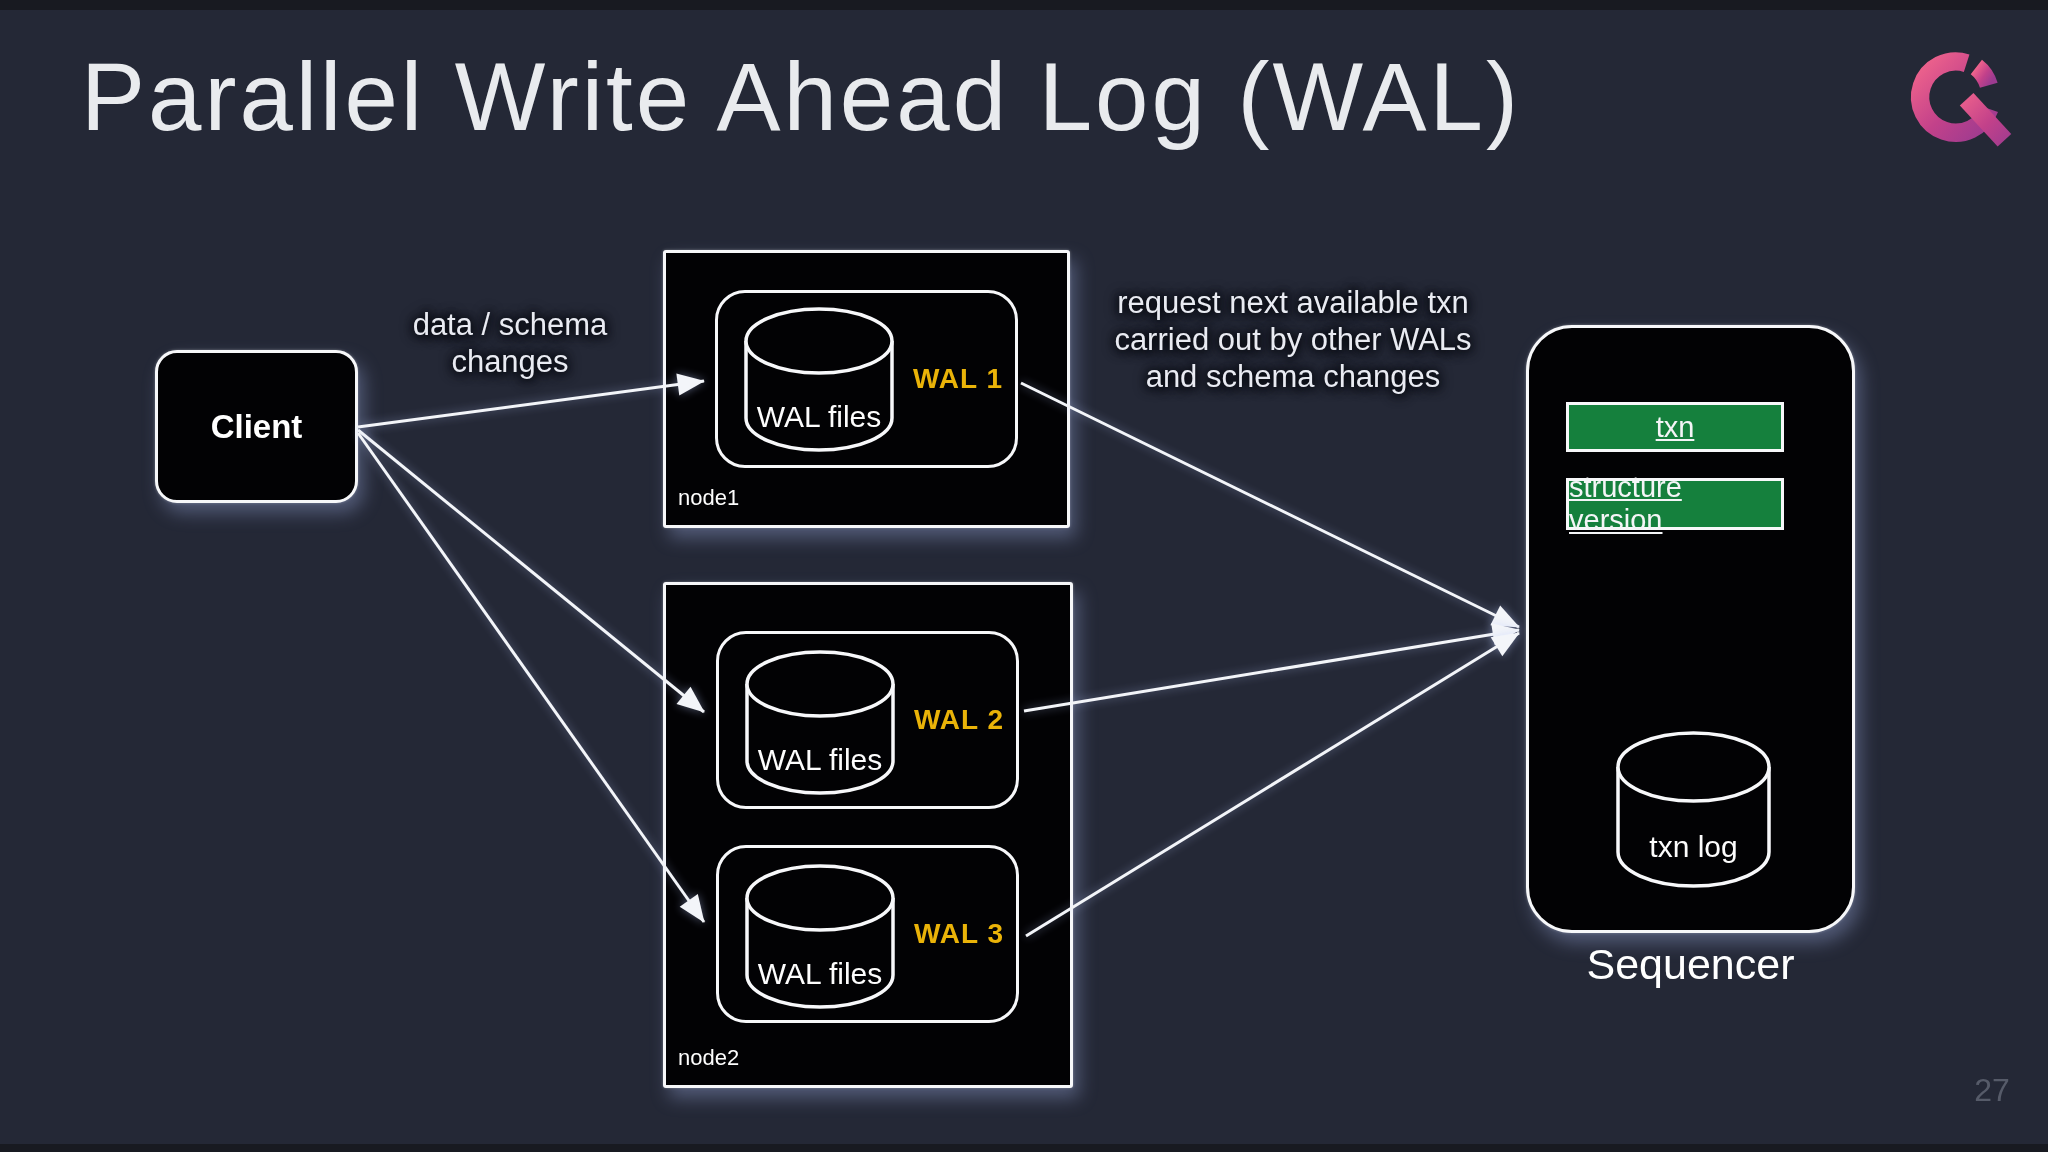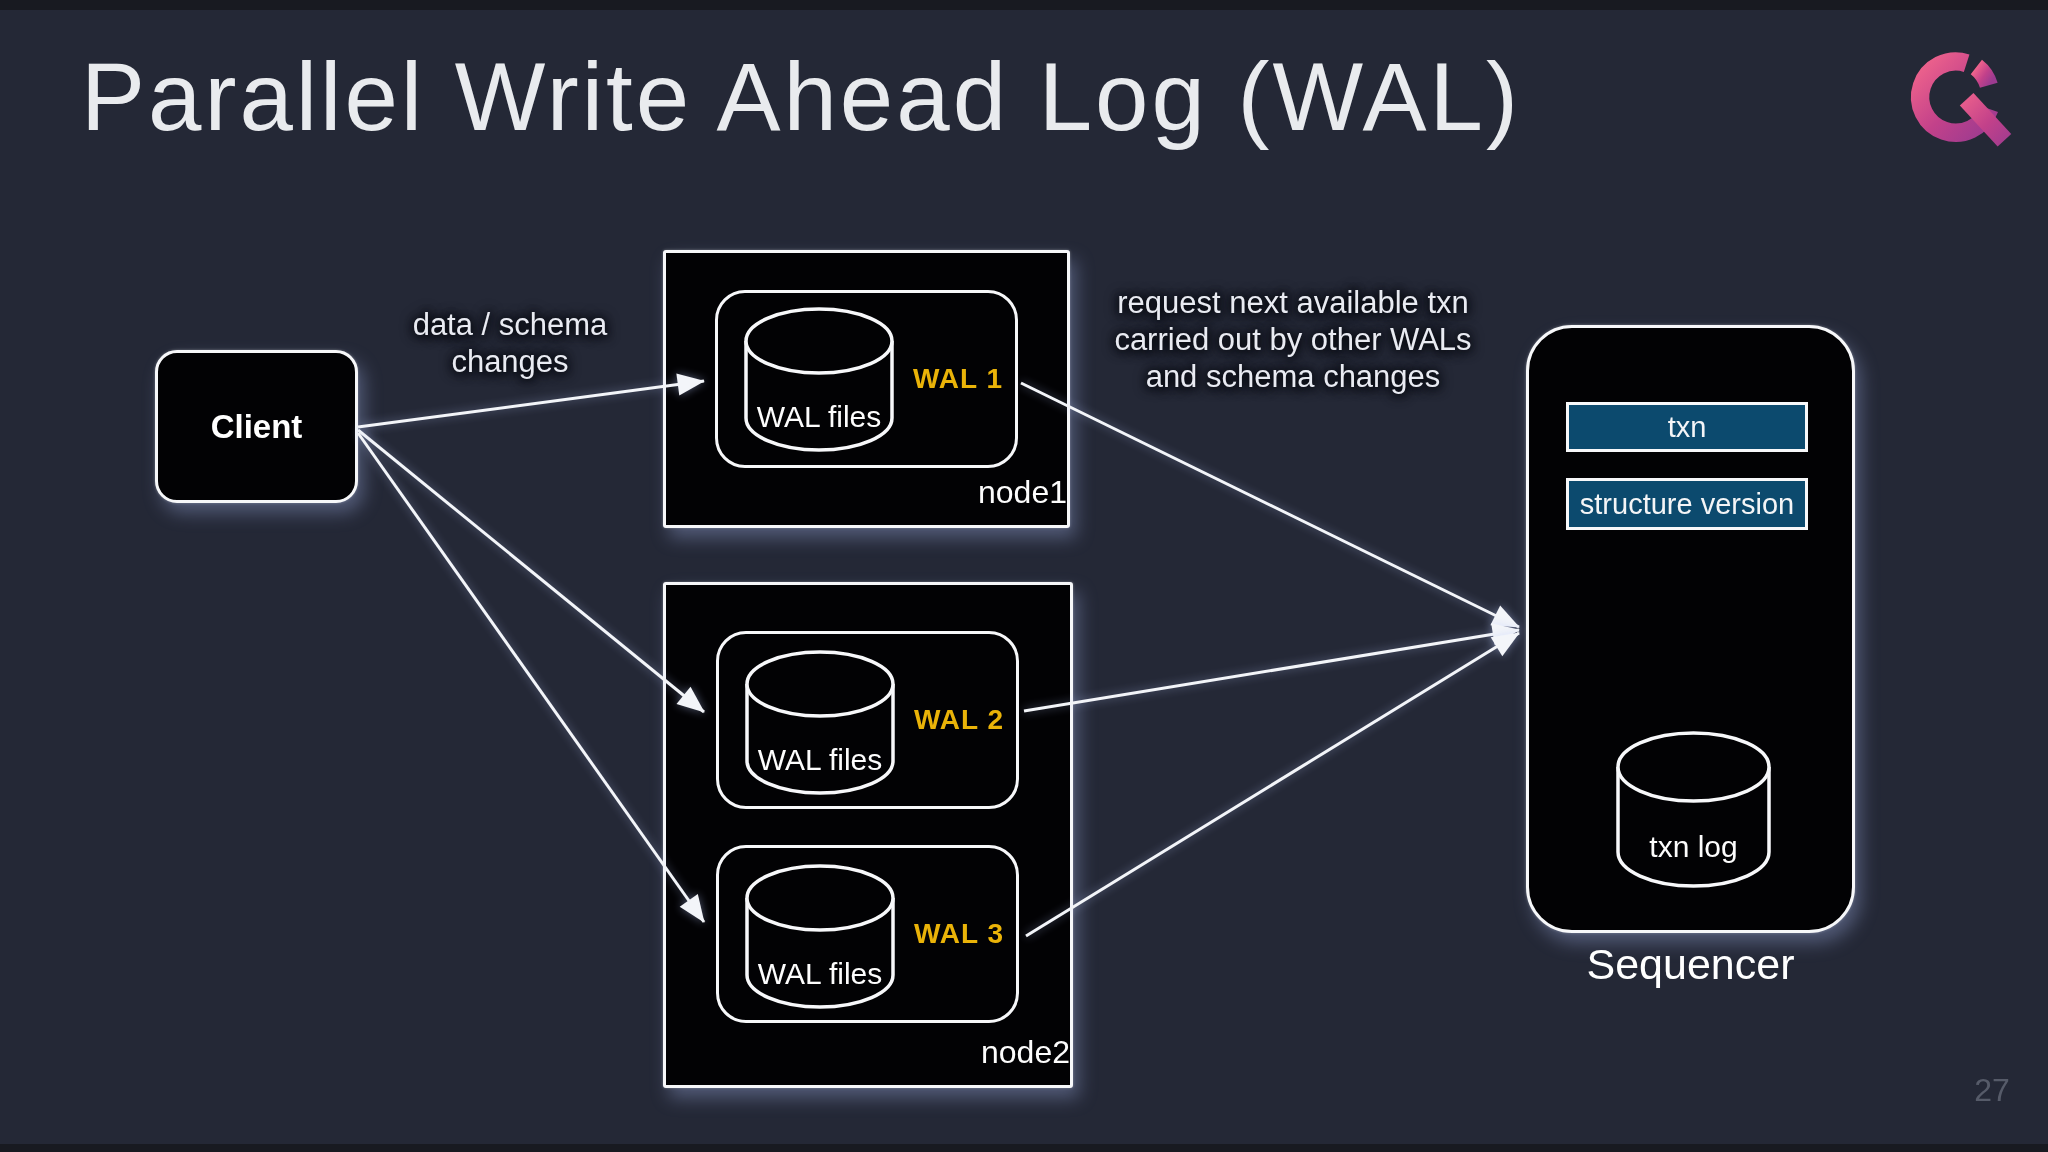--- a/index.html
+++ b/index.html
@@ -29,40 +29,40 @@
   }
   .rounded-sm { border-radius:22px;text-decoration:underline; }
   .rounded-md { border-radius:30px; }
   .rounded-lg { border-radius:46px; }
 
   .client-label {
     position:absolute; inset:0; display:flex; align-items:center; justify-content:center;
     color:#fff; font-size:33px; font-weight:700;
   }
   .node-label {
-    position:absolute; left:0; right:0; bottom:14px; text-align:right;
-    color:#fdfdfd; font-size:32px;margin-left:12px;
+    position:absolute; left:0; right:0; bottom:14px; text-align:left;
+    color:#fdfdfd; font-size:22px;margin-left:12px;
   }
   .wal-title {
     position:absolute; right:12px; top:50%; transform:translateY(-50%);
     color:#eab308; font-size:28px; font-weight:700; letter-spacing:1px;
   }
 
   .cylinder { position:absolute; }
   .cylinder svg { position:absolute; inset:0; overflow:visible; }
   .cyl-label {
     position:absolute; left:0; right:0; text-align:center;
     color:#fdfdfd; white-space:nowrap;
   }
 
   .seq-field {
-    position:absolute; left:37px; width:242px;
-    border:3px solid #f7f8fa; background:#0c4a6e;
+    position:absolute; left:37px; width:218px;
+    border:3px solid #f7f8fa; background:#15803d;
     display:flex; align-items:center; justify-content:center;
-    color:#f4f5f7; font-size:29px;
+    color:#f4f5f7; font-size:29px;text-decoration:underline;
   }
   .seq-title {
     position:absolute; left:0; right:0; top:612px; text-align:center;
     color:#fff; font-size:43px; font-weight:400;
   }
 
   .annotation {
     position:absolute; text-align:center; color:#e9ebf2; font-size:31px; line-height:37px;
     text-shadow: 0 0 14px rgba(8,10,16,.95), 0 0 7px rgba(8,10,16,.9), 0 2px 10px rgba(8,10,16,.9);
     z-index:7;

